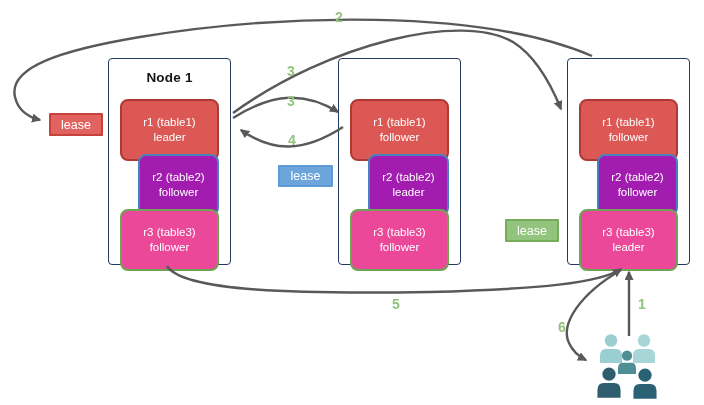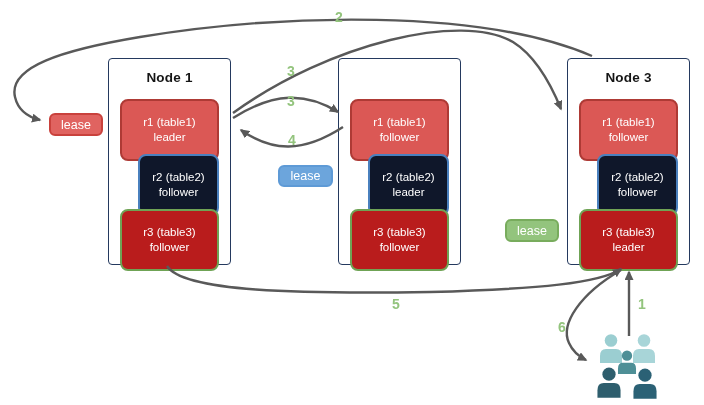--- a/index.html
+++ b/index.html
@@ -21,25 +21,25 @@
   .replica {
     position:absolute; left:11px; right:11px; height:62px;
     border-radius:8px; color:#ffffff; font-size:11.5px; line-height:1.3;
     display:flex; flex-direction:column; align-items:center; justify-content:center;
     text-align:center;
   }
   .replica.r1 { top:40px; }
   .replica.r2 { top:95px; }
   .replica.r3 { top:150px; }
   .red   { background:#DB5855; border:2px solid #AE3A35; }
-  .blue  { background:#0f172a; border:2px solid #4A80BE;margin-left:18px; }
-  .green { background:#b91c1c; border:2px solid #6FA355; }
+  .blue  { background:#a21caf; border:2px solid #4A80BE;margin-left:18px; }
+  .green { background:#ec4899; border:2px solid #6FA355; }
   .lease {
     position:absolute; z-index:3; color:#ffffff; font-size:12.5px;
-    display:flex; align-items:center; justify-content:center; border-radius:6px;
+    display:flex; align-items:center; justify-content:center; border-radius:1px;
   }
   .lease-red   { left:49px;  top:113px; width:54px; height:23px; background:#E06360; border:2px solid #C9413C; }
   .lease-blue  { left:278px; top:165px; width:55px; height:22px; background:#6CA5DC; border:2px solid #5E9AD6; }
   .lease-green { left:505px; top:219px; width:54px; height:23px; background:#93C47D; border:2px solid #78AC5D; }
   .step {
     position:absolute; z-index:4; transform:translate(-50%,-50%);
     color:#93C47D; font-size:14px; font-weight:bold;
   }
 </style>
 </head>
@@ -72,21 +72,20 @@
       <span>r2 (table2)</span>
       <span>leader</span>
     </div>
     <div class="replica r3 green">
       <span>r3 (table3)</span>
       <span>follower</span>
     </div>
   </div>
 
   <div class="node" style="left:567px;">
-    <div class="node-title">Node 3</div>
     <div class="replica r1 red">
       <span>r1 (table1)</span>
       <span>follower</span>
     </div>
     <div class="replica r2 blue">
       <span>r2 (table2)</span>
       <span>follower</span>
     </div>
     <div class="replica r3 green">
       <span>r3 (table3)</span>

